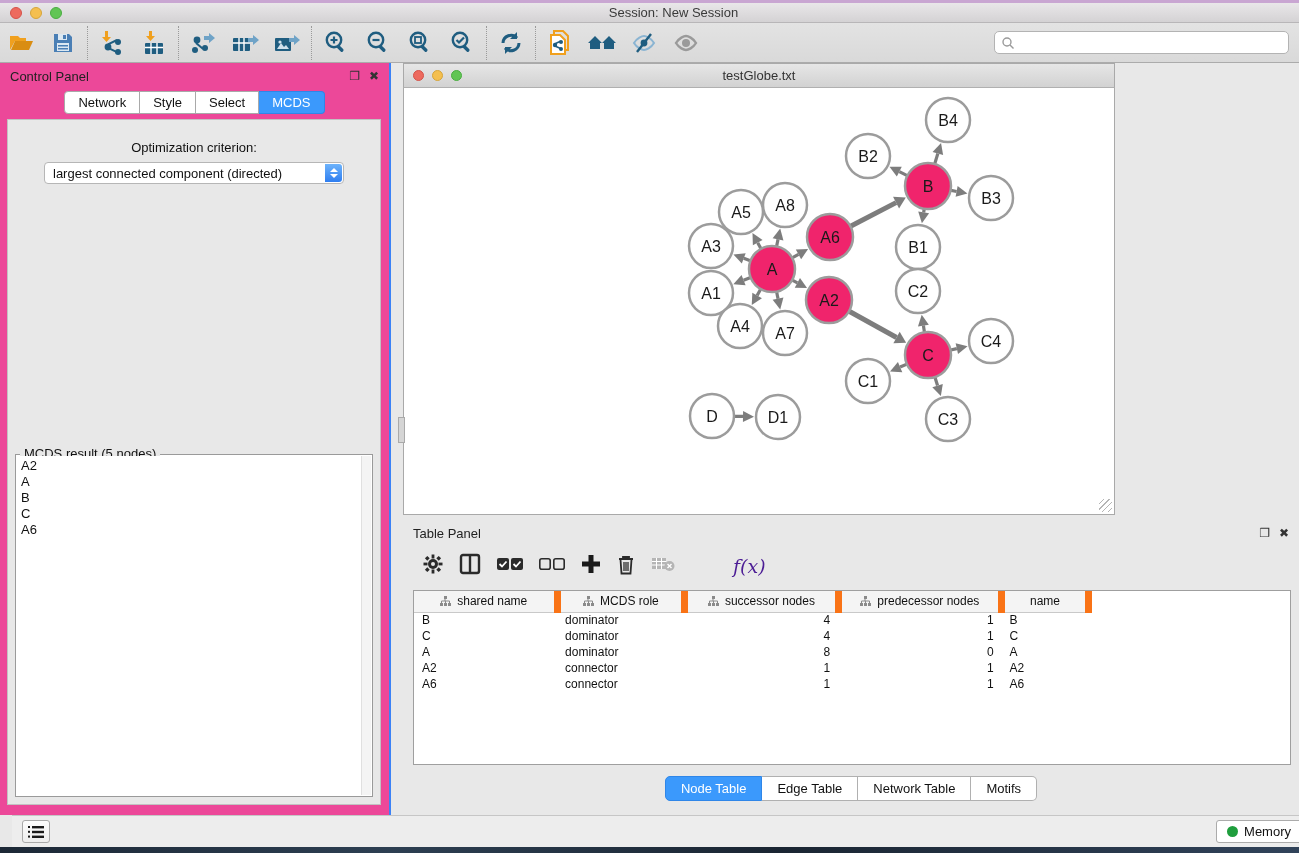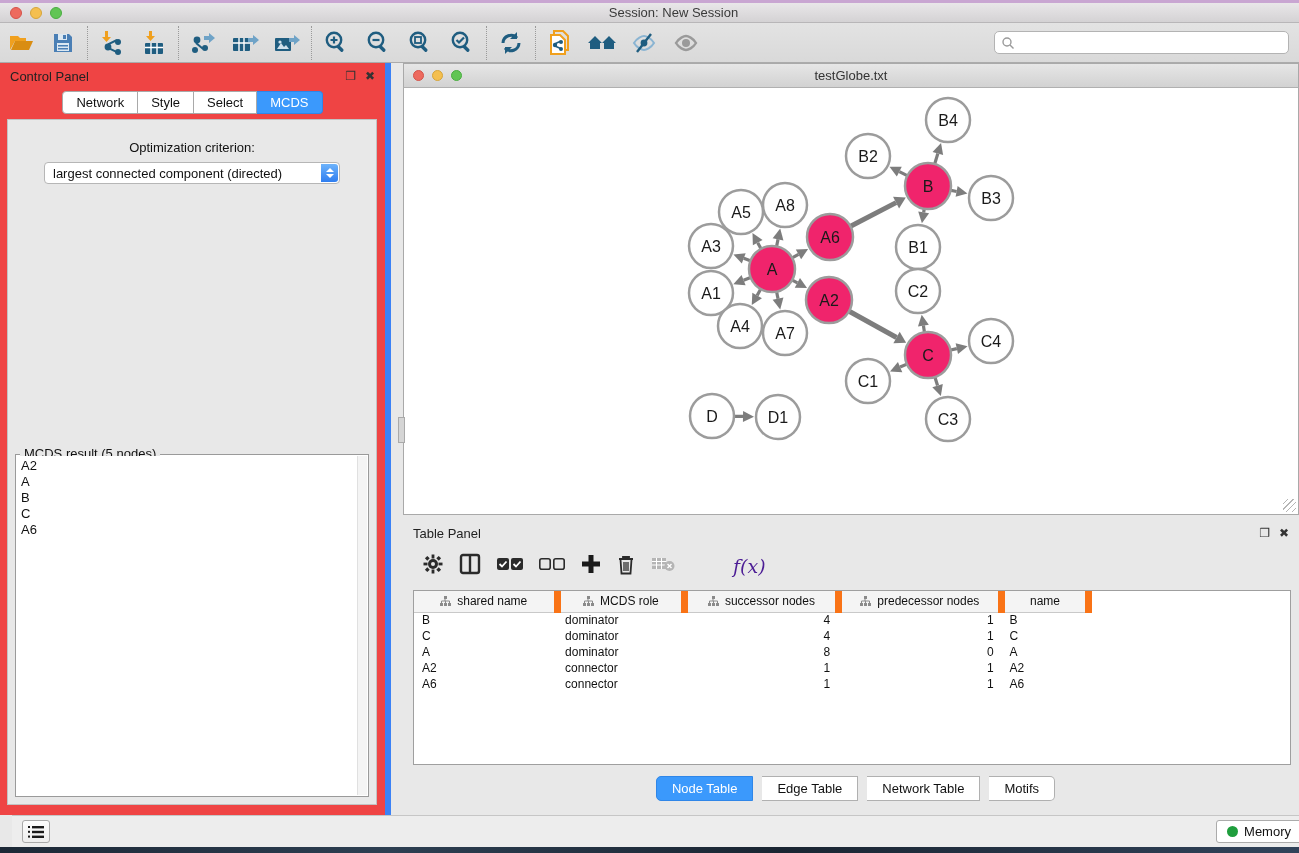--- a/index.html
+++ b/index.html
@@ -23,21 +23,21 @@
     background:linear-gradient(#e3e3e3,#d9d9d9); border-bottom:1px solid #ababab;
     display:flex; align-items:center; }
   .tb-btn { width:42px; height:36px; display:flex; align-items:center; justify-content:center; }
   .tb-sep { width:1px; height:34px; border-left:1px dotted #9a9a9a; margin:0 3px; }
   .tb-search { position:absolute; right:10px; top:8px; width:295px; height:23px;
     background:#fff; border:1px solid #b3b3b3; border-radius:5px; display:flex; align-items:center; padding:0 6px; }
   .tb-search input { border:none; outline:none; flex:1; font-size:12px; font-family:"Liberation Sans",sans-serif; background:transparent; }
   .tb-search svg { margin-right:4px; }
 
   
-  .cpanel { position:absolute; left:0; top:63px; width:391px; height:752px; background:#ef4444; border-right:6px solid #3b82f6; }
+  .cpanel { position:absolute; left:0; top:63px; width:391px; height:752px; background:#ec4899; border-right:2px solid #3b82f6; }
   .panel-head { height:26px; display:flex; align-items:center; padding:0 10px; font-size:13px; color:#222; }
   .panel-head .spacer { flex:1; }
   .wm-btn { font-size:12px; color:#333; margin-left:9px; line-height:1; cursor:default; }
   .cp-tabs { display:flex; justify-content:center; margin-top:2px; }
   .cp-tab { font-size:13px; padding:3px 13px; background:#fff; border:1px solid #a9a9a9; border-left:none; color:#111; }
   .cp-tab:first-child { border-left:1px solid #a9a9a9; border-radius:4px 0 0 4px; }
   .cp-tab.active { background:#3b99fc; border-color:#2f86e8; color:#fff; border-radius:4px; }
   .cp-tab:last-child { border-radius:0 4px 4px 0; }
   .cp-body { position:absolute; left:7px; right:8px; top:56px; bottom:10px; background:#e8e8e8; border:1px solid #c2c2c2; }
   .opt-label { text-align:center; font-size:13px; color:#111; margin-top:20px; }
@@ -52,21 +52,21 @@
   .cp-buttons { position:absolute; top:76px; left:0; right:0; display:flex; justify-content:center; gap:14px; }
   .push-btn { font-size:13px; color:#111; background:linear-gradient(#ffffff,#f2f2f2);
     border:1px solid #ababab; border-radius:4px; padding:3px 16px; font-family:"Liberation Sans",sans-serif; }
   .result-box { position:absolute; left:7px; right:7px; top:334px; bottom:7px; border:1px solid #9a9a9a; background:#fff; }
   .result-legend { position:absolute; top:-9px; left:4px; background:#e8e8e8; padding:0 4px; font-size:13px; color:#111; }
   .result-list { position:absolute; inset:1px 11px 1px 1px; background:#fff; font-size:13px; color:#111; padding:2px 4px; }
   .result-list div { line-height:16px; }
   .result-scroll { position:absolute; top:1px; bottom:1px; right:1px; width:10px; background:#f4f4f4; border-left:1px solid #e0e0e0; }
 
   
-  .netwin { position:absolute; left:403px; top:63px; width:896px; height:452px; }
+  .netwin { position:absolute; left:403px; top:63px; width:712px; height:452px; }
   .net-titlebar { height:25px; background:linear-gradient(#e6e6e6,#d2d2d2); border:1px solid #a9a9a9; border-bottom:1px solid #b0b0b0;
     position:relative; }
   .net-titlebar .title { text-align:center; font-size:13px; color:#333; line-height:24px; }
   .net-canvas { position:absolute; left:0; top:25px; right:0; bottom:0; background:#fff; border:1px solid #a9a9a9; border-top:none; }
   .net-canvas svg { position:absolute; inset:0; }
   .grip { position:absolute; right:2px; bottom:2px; width:13px; height:13px;
     background:repeating-linear-gradient(135deg, transparent 0 3px, #b5b5b5 3px 4px); }
   .divider-handle { position:absolute; width:7px; height:26px; background:#d5d5d5; border:1px solid #aaa; }
 
   
@@ -74,21 +74,21 @@
   .tp-toolbar { position:absolute; left:10px; right:10px; top:28px; height:36px; display:flex; align-items:center; gap:16px; padding-left:10px; }
   .fx { font-family:"DejaVu Serif", serif; font-style:italic; font-size:19px; color:#4c1d95;margin-left:42px; }
   .tp-table { position:absolute; left:10px; right:8px; top:70px; bottom:50px; background:#fff; border:1px solid #9f9f9f; overflow:hidden; }
   table.grid { border-collapse:collapse; width:678px; table-layout:fixed; font-size:12px; color:#111; }
   table.grid th { background:#f4f4f4; border-right:7px solid #f97316; border-bottom:1px solid #c9c9c9;
     font-weight:normal; font-size:12px; height:21px; padding:0 4px; white-space:nowrap; }
   table.grid th .hdr { display:flex; align-items:center; justify-content:center; gap:6px; }
   table.grid td { height:16px; padding:0 8px; white-space:nowrap; }
   td.num { text-align:right; }
   .tp-tabs { position:absolute; left:0; right:0; bottom:14px; display:flex; justify-content:center; }
-  .tp-tab { font-size:13px; padding:4px 15px; background:#fff; border:1px solid #b0b0b0; border-left:none; color:#111;margin-left:9px; }
+  .tp-tab { font-size:13px; padding:4px 15px; background:#fff; border:1px solid #b0b0b0; border-left:none; color:#111; }
   .tp-tab:first-child { border-left:1px solid #b0b0b0; border-radius:5px 0 0 5px; }
   .tp-tab:last-child { border-radius:0 5px 5px 0; }
   .tp-tab.active { background:#3b99fc; border-color:#2f86e8; color:#fff; }
 
   
   .statusbar { position:absolute; left:12px; top:815px; width:1299px; height:32px; background:#ededed; border-top:1px solid #c6c6c6; }
   .list-btn { position:absolute; left:10px; top:4px; width:28px; height:23px; background:linear-gradient(#fdfdfd,#ededed);
     border:1px solid #a9a9a9; border-radius:3px; display:flex; align-items:center; justify-content:center; }
   .memory-btn { position:absolute; right:9px; top:4px; height:23px; background:#fff; border:1px solid #ababab; border-radius:3px;
     display:flex; align-items:center; gap:6px; padding:0 10px; font-size:13px; color:#111; }

